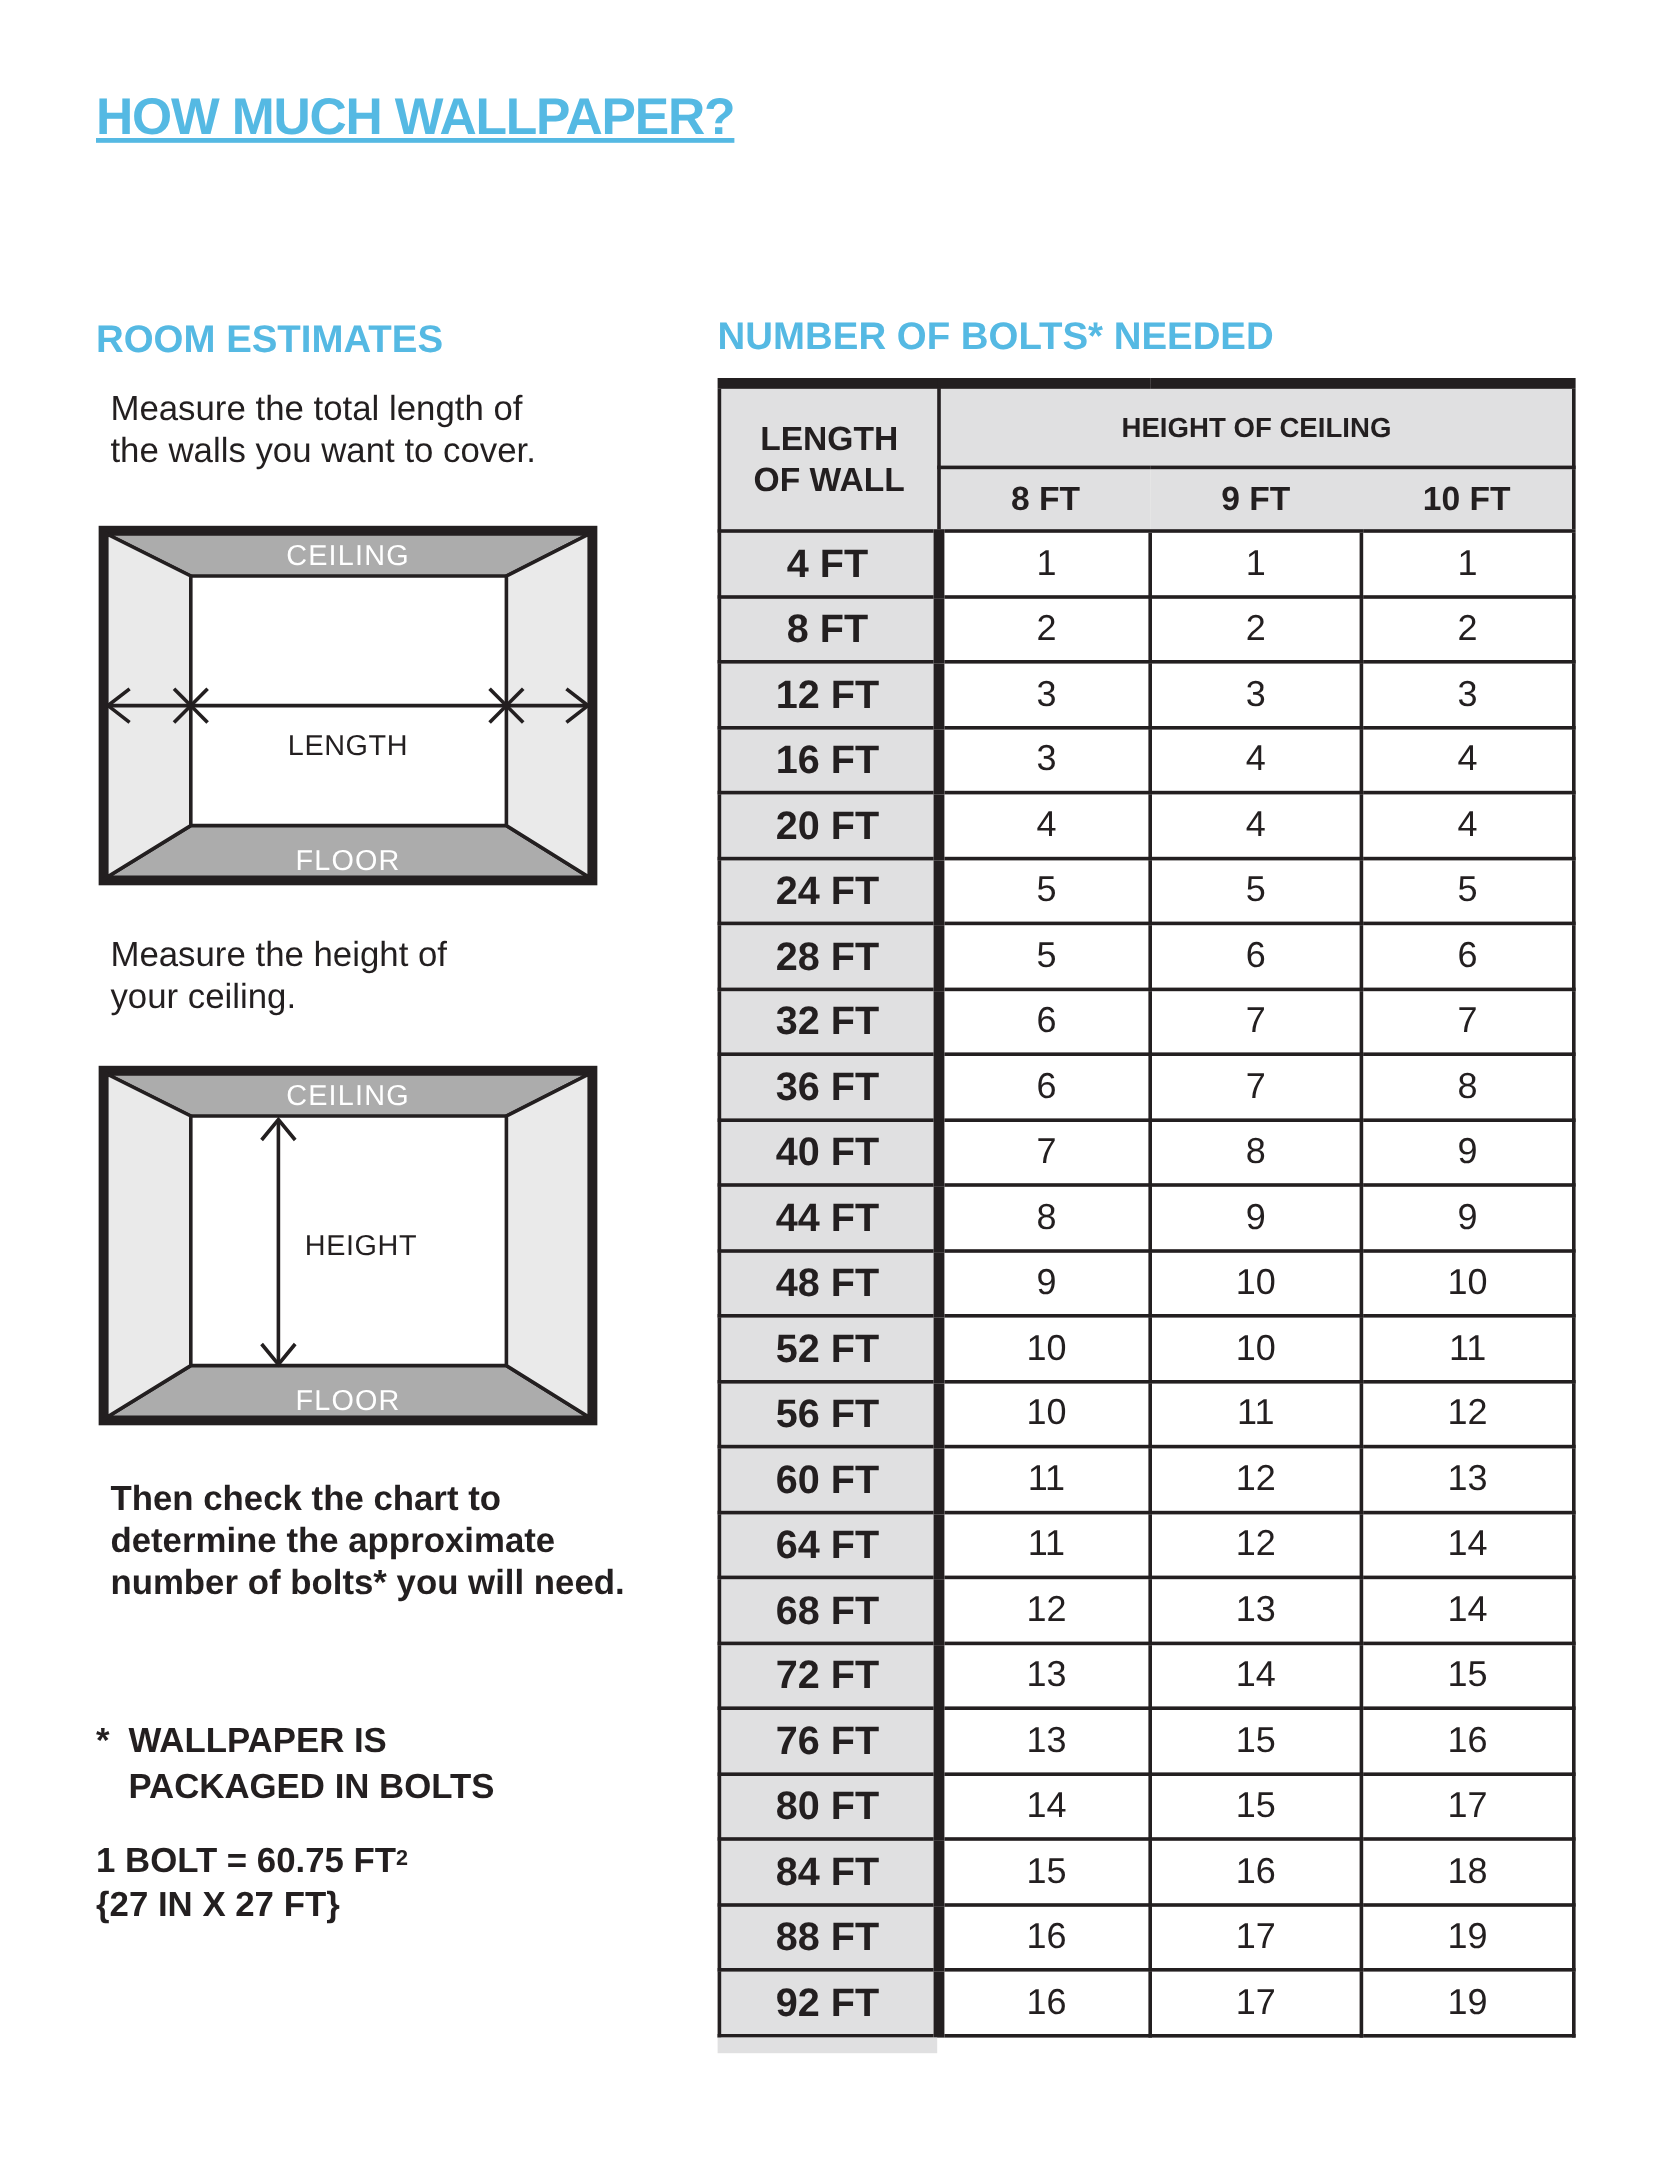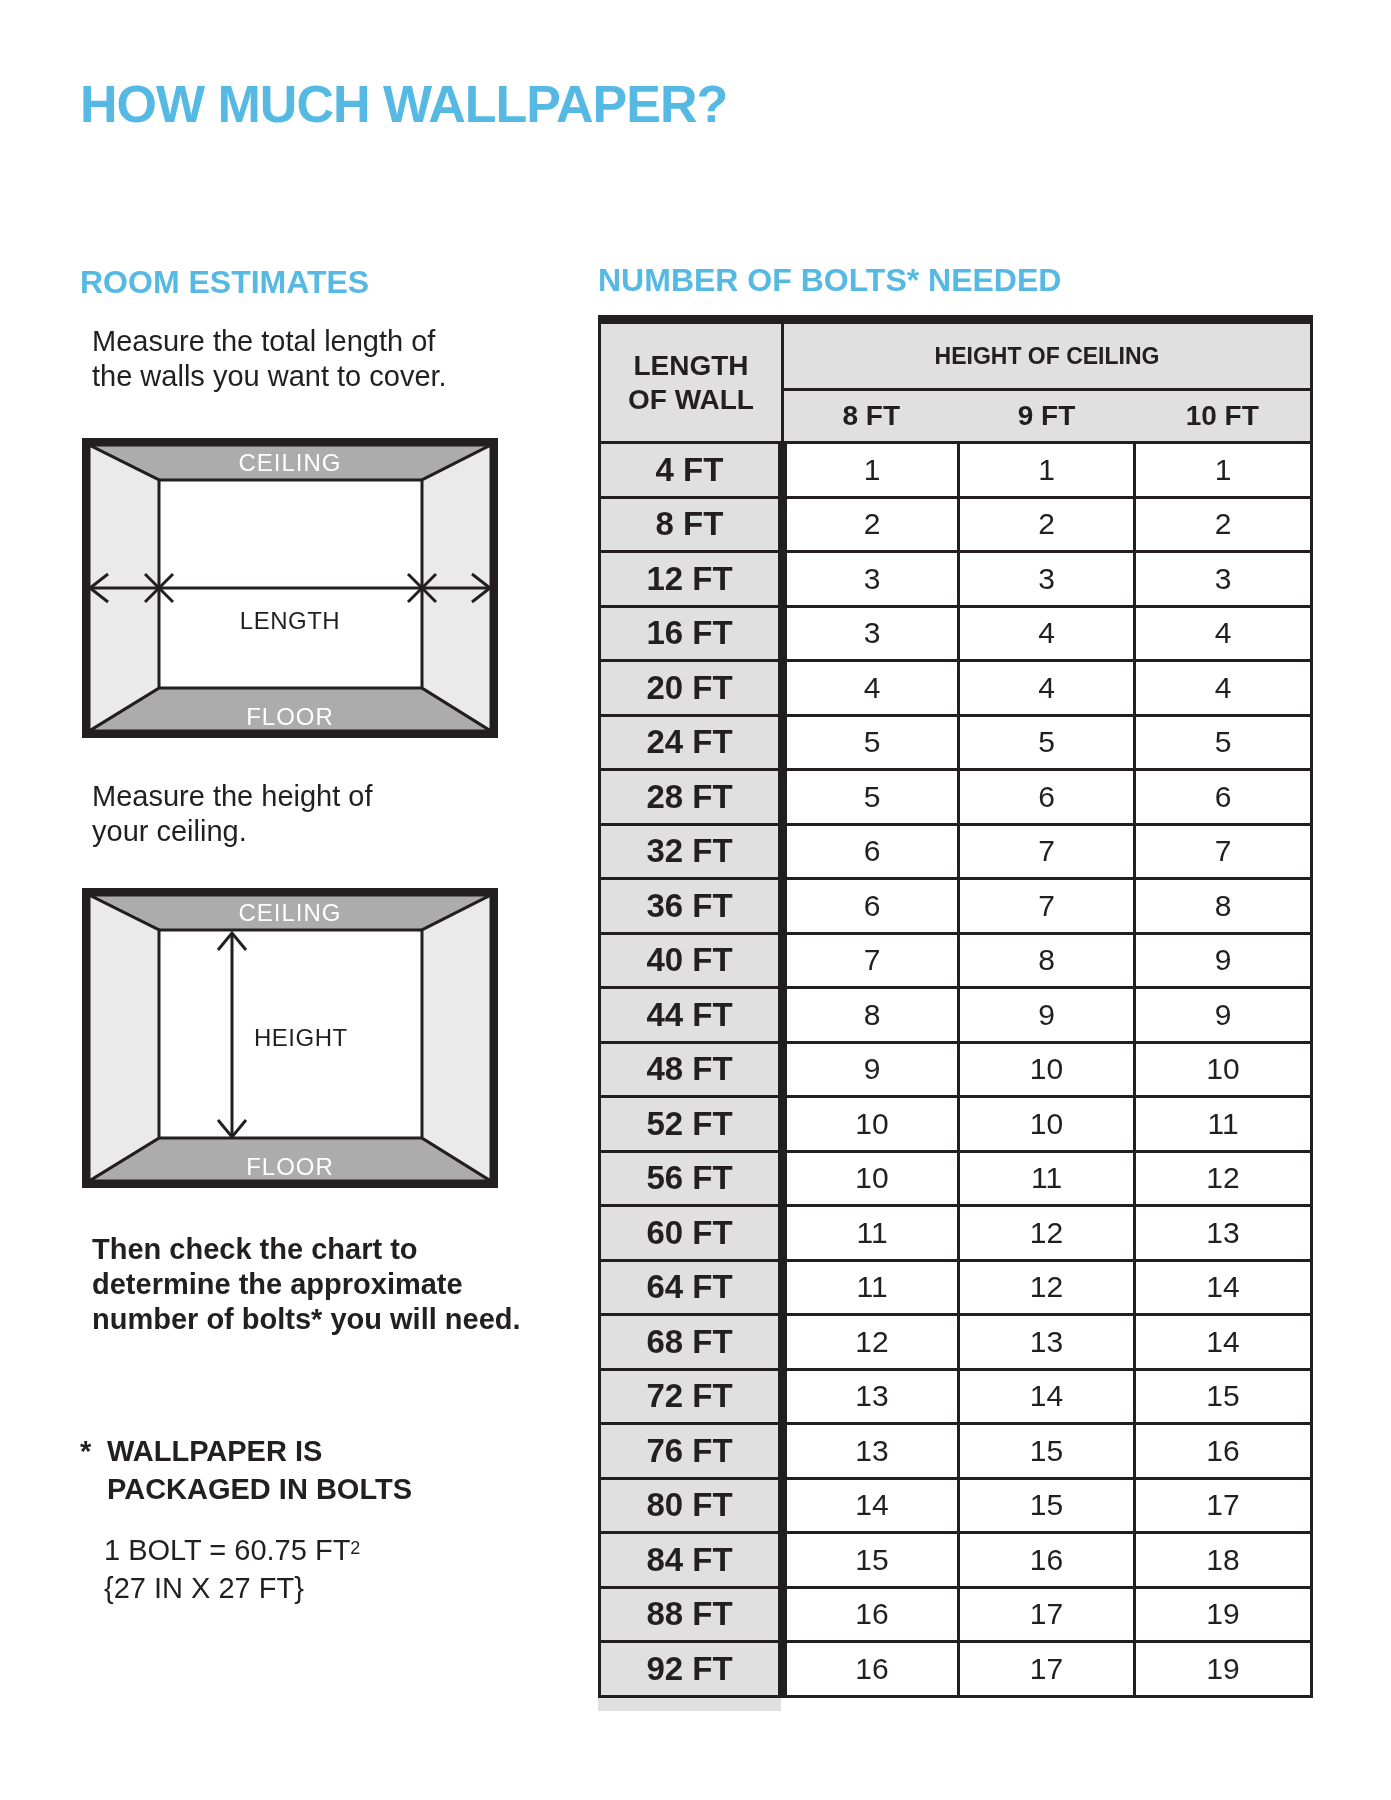--- a/index.html
+++ b/index.html
@@ -10,33 +10,33 @@
     --wall-gray:#EAEAEA;
   }
   html,body{margin:0;padding:0;background:#ffffff;}
   .page{
     position:relative;width:1391px;height:1800px;background:#ffffff;
     font-family:"Liberation Sans","DejaVu Sans",sans-serif;color:var(--ink);
     overflow:hidden;
   }
   .abs{position:absolute;}
   .page-title{
-    left:80px;top:74px;font-size:52px;font-weight:bold;color:var(--accent);
-    letter-spacing:-1px;white-space:nowrap;
+    left:80px;top:74px;font-size:43px;font-weight:bold;color:var(--accent);
+    letter-spacing:-1px;white-space:nowrap;text-decoration:underline;
   }
   .blue-heading{
     font-size:32px;font-weight:bold;color:var(--accent);white-space:nowrap;
   }
   .body-text{font-size:29px;line-height:35px;}
   .body-text span{display:block;margin-left:12px;}
   .bold-note{font-size:29px;font-weight:bold;line-height:38px;}
   .footnote{position:relative;padding-left:27px;}
   .footnote .marker{position:absolute;left:0;top:0;display:inline;}
   .footnote span{display:block;}
-  .bolt-eq{font-size:29px;font-weight:normal;line-height:40px;white-space:nowrap;margin-left:24px;}
+  .bolt-eq{font-size:29px;font-weight:bold;line-height:40px;white-space:nowrap;}
   .bolt-eq sup{font-size:18px;vertical-align:6px;}
 
   .table-heading{left:598px;top:262px;width:712px;text-align:left;}
 
   .table-wrap{left:598px;top:315px;width:712px;}
   table.bolt-table{
     border-collapse:collapse;table-layout:fixed;width:712px;
     border:3px solid var(--ink);border-top:9px solid var(--ink);
   }
   table.bolt-table th,table.bolt-table td{

